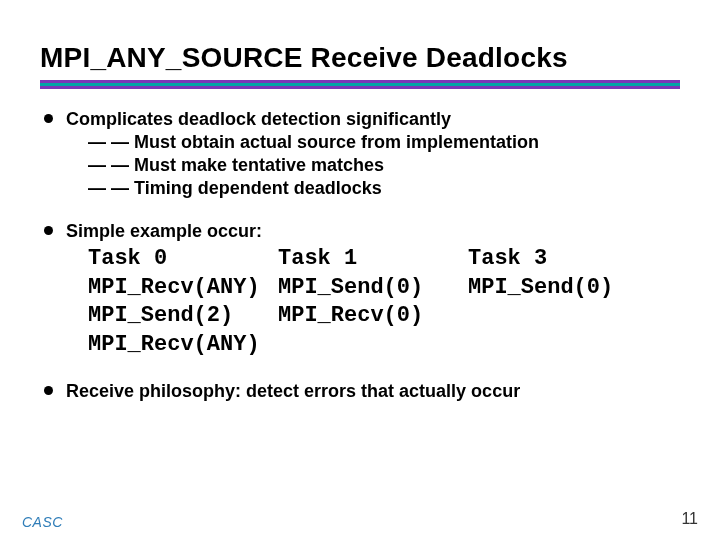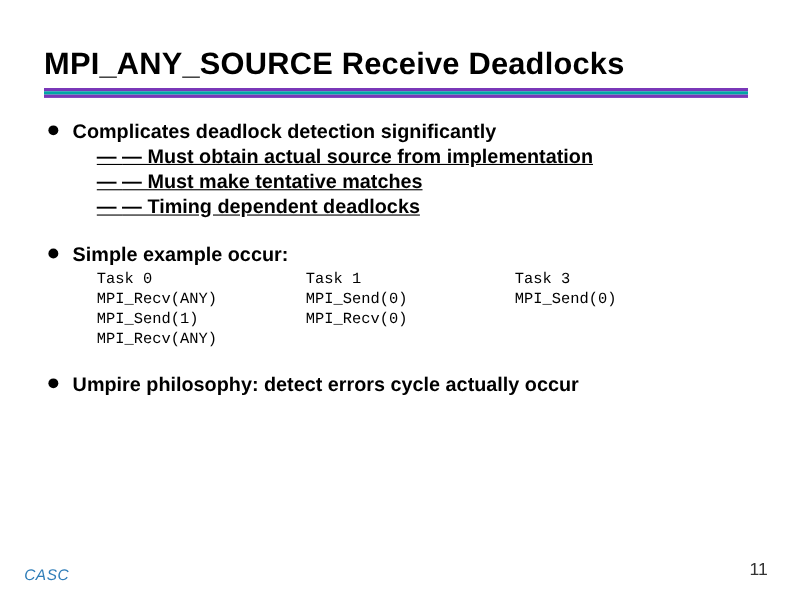--- a/index.html
+++ b/index.html
@@ -53,40 +53,39 @@
     position: absolute;
     left: 4px;
     top: 6px;
     width: 9px;
     height: 9px;
     background: #000;
     border-radius: 50%;
   }
   .sub {
     margin-left: 22px;
-    text-decoration: underline;
   }
   .dash::before {
     content: "\2014\00a0";
   }
   .example-block {
     margin-top: 2px;
     margin-left: 22px;
   }
   .cols {
     display: flex;
     gap: 0;
   }
   .col {
     width: 190px;
   }
   .mono {
     font-family: "Courier New", Courier, monospace;
-    font-size: 14px;
-    font-weight: normal;
+    font-size: 22px;
+    font-weight: bold;
     line-height: 1.30;
   }
   .footer {
     position: absolute;
     left: 22px;
     bottom: 10px;
     font-size: 14px;
     font-weight: normal;
     font-style: italic;
     color: #2f7db8;
@@ -124,37 +123,37 @@
         <div class="dash">—&nbsp;Timing dependent deadlocks</div>
       </div>
     </li>
 
     <li>
       <span>Simple example occur:</span>
       <div class="example-block cols">
         <div class="col mono">
           <div>Task 0</div>
           <div>MPI_Recv(ANY)</div>
-          <div>MPI_Send(1)</div>
+          <div>MPI_Send(2)</div>
           <div>MPI_Recv(ANY)</div>
         </div>
         <div class="col mono">
           <div>Task 1</div>
           <div>MPI_Send(0)</div>
           <div>MPI_Recv(0)</div>
         </div>
         <div class="col mono">
           <div>Task 3</div>
           <div>MPI_Send(0)</div>
         </div>
       </div>
     </li>
 
     <li>
-      <span>Umpire philosophy: detect errors cycle actually occur</span>
+      <span>Receive philosophy: detect errors that actually occur</span>
     </li>
 
   </ul>
 
   <div class="footer">CASC</div>
   <div class="pagenum">11</div>
 
 </div>
 
 </body></html>

